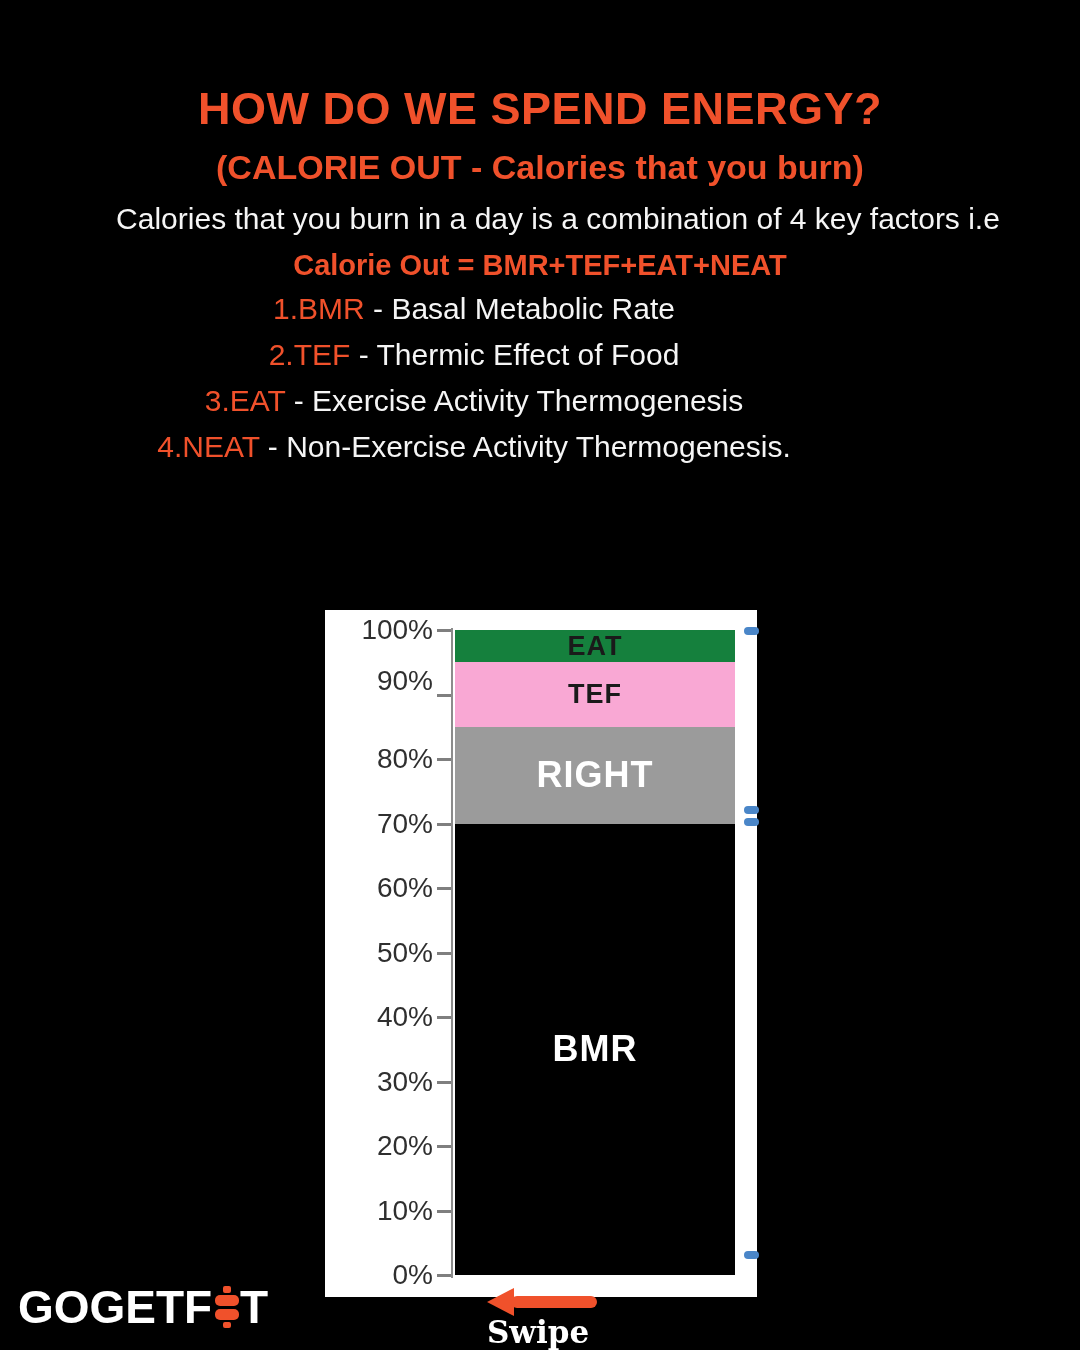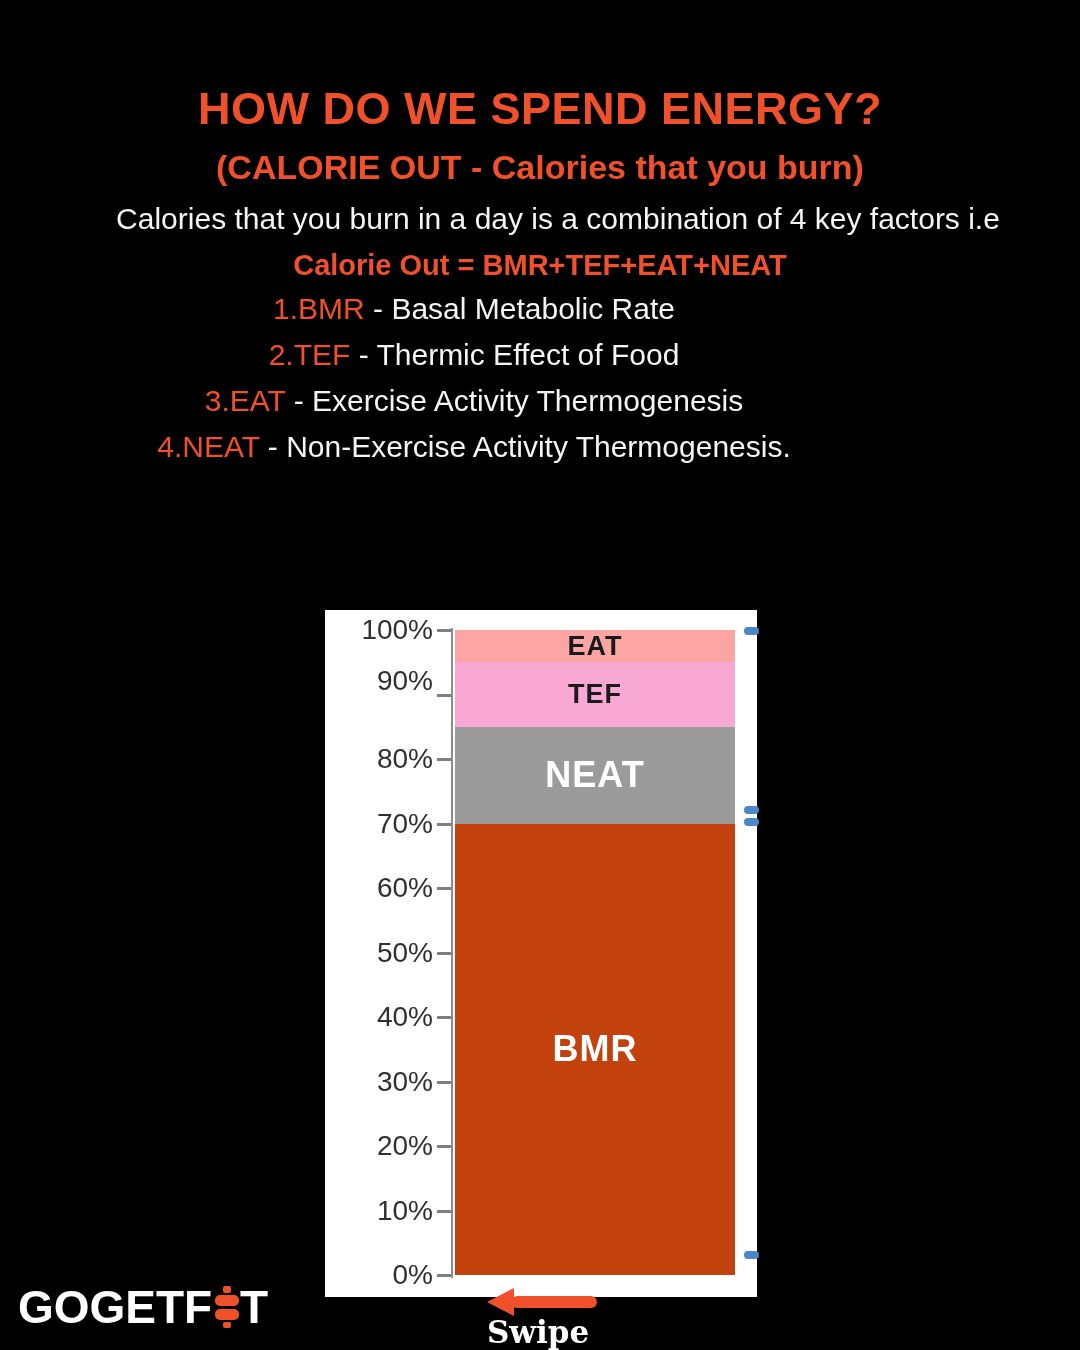--- a/index.html
+++ b/index.html
@@ -204,30 +204,30 @@
         <div class="tick-label" style="top: 456.5px;">30%</div>
         <div class="tick-mark" style="top: 470.5px;"></div>
         <div class="tick-label" style="top: 521px; padding-left: 48px;">20%</div>
         <div class="tick-mark" style="top: 535px;"></div>
         <div class="tick-label" style="top: 585.5px;">10%</div>
         <div class="tick-mark" style="top: 599.5px;"></div>
         <div class="tick-label" style="top: 650px;">0%</div>
         <div class="tick-mark" style="top: 664px;"></div>
       </div>
     <div class="bar-column">
-        <div class="segment" style="top: 20px; height: 32.25px; background: #fca5a5;">
+        <div class="segment" style="top: 20px; height: 32.25px; background: #15803d;">
           <div class="seg-label" style="color: rgb(26, 26, 26); font-size: 27px;">EAT</div>
         </div>
         <div class="segment" style="top: 52.25px; height: 64.5px; background: #f9a8d4;">
           <div class="seg-label" style="color: rgb(26, 26, 26); font-size: 27px;">TEF</div>
         </div>
         <div class="segment" style="top: 116.75px; height: 96.75px; background: rgb(155, 155, 155);">
-          <div class="seg-label" style="color: rgb(255, 255, 255); font-size: 36px;">NEAT</div>
-        </div>
-        <div class="segment" style="top: 213.5px; height: 451.5px; background: #c2410c;">
+          <div class="seg-label" style="color: rgb(255, 255, 255); font-size: 36px;">RIGHT</div>
+        </div>
+        <div class="segment" style="top: 213.5px; height: 451.5px; background: #000000;">
           <div class="seg-label" style="color: rgb(255, 255, 255); font-size: 36px;">BMR</div>
         </div>
       </div>
     <div class="sel-handle" style="top:17px"></div>
     <div class="sel-handle" style="top:196px"></div>
     <div class="sel-handle" style="top:208px"></div>
     <div class="sel-handle" style="top:641px"></div>
   </div>
 
   <div class="logo">

